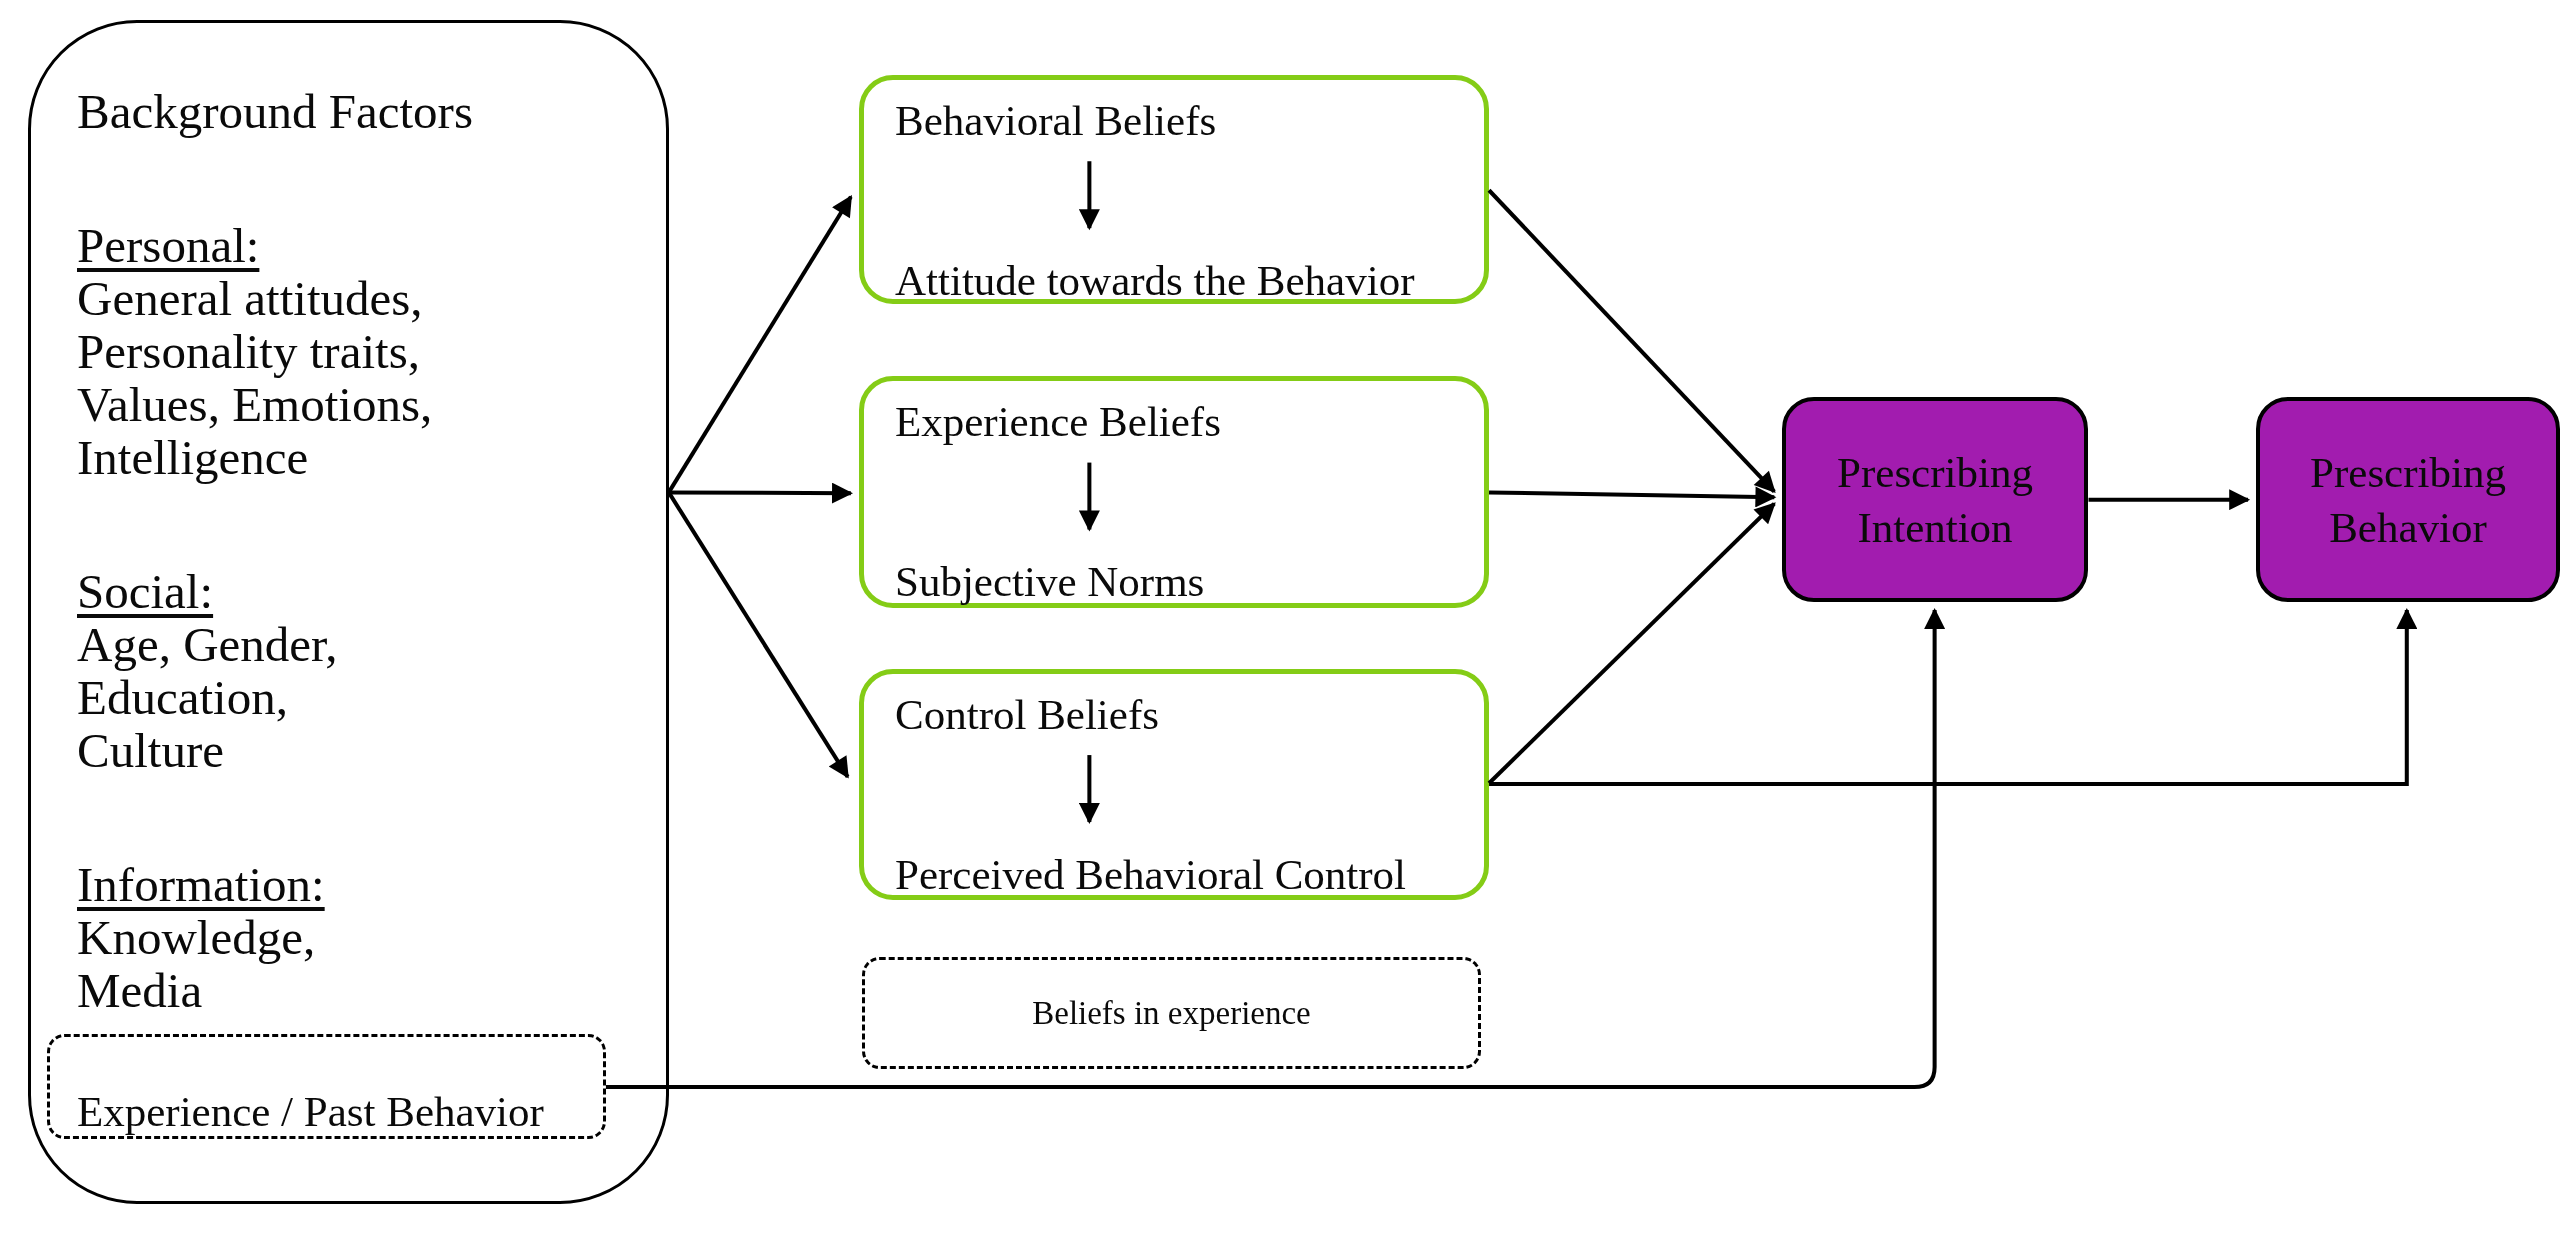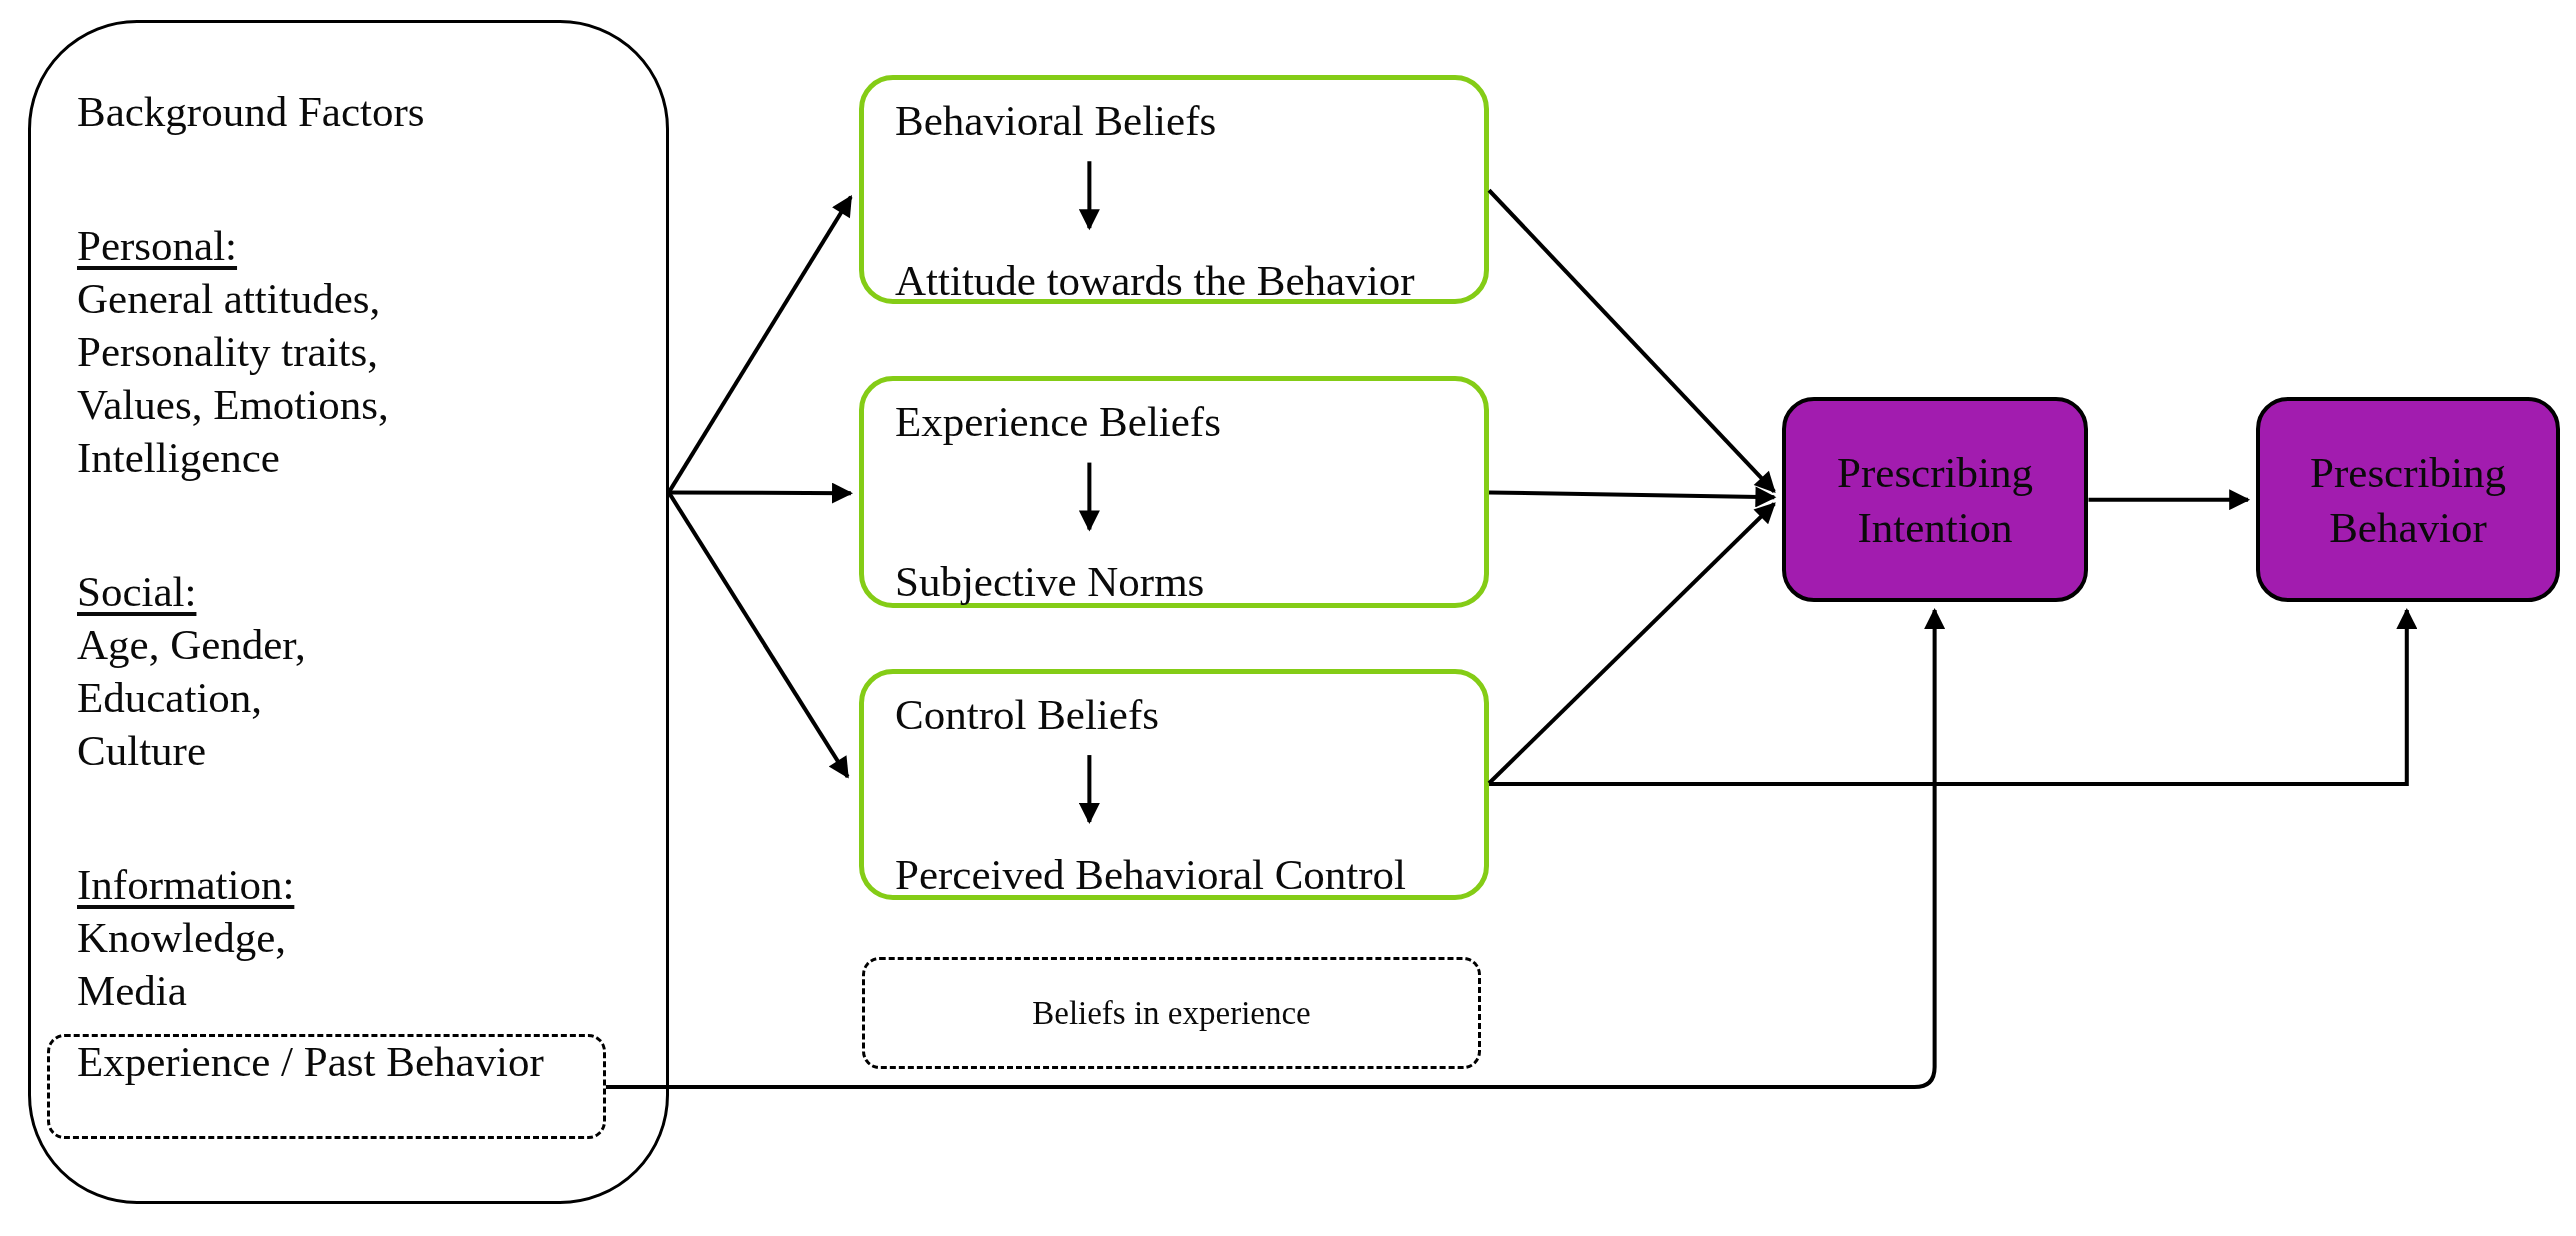--- a/index.html
+++ b/index.html
@@ -4,26 +4,26 @@
 <style>
   html,body{margin:0;padding:0;}
   body{
     width:2576px;height:1237px;position:relative;background:#ffffff;
     font-family:"Liberation Serif","DejaVu Serif",serif;color:#0a0a0a;
   }
   .abs{position:absolute;box-sizing:border-box;}
   
   #bg-box{left:28px;top:20px;width:641px;height:1184px;
     border:3.2px solid #000;border-radius:109px;background:#fff;}
-  #bg-text{left:77px;top:85px;width:548px;font-size:43px;line-height:53px;}
+  #bg-text{left:77px;top:85px;width:548px;font-size:49px;line-height:53px;}
   .section{margin-top:81px;}
   .section-heading{text-decoration:underline;text-underline-offset:6.4px;margin-top:8px;}
   
   #exp-box{left:47px;top:1034px;width:559px;height:105px;border:3.2px dashed #000;
-    border-radius:17.7px;display:flex;align-items:flex-start;padding-left:27px;
+    border-radius:17.7px;display:flex;align-items:flex-end;padding-left:27px;
     font-size:43px;background:#fff;}
   
   .belief-box{left:859px;width:630px;border:5px solid #84cc16;border-radius:34px;background:#fff;}
   #belief-1{top:75px;height:229px;}
   #belief-2{top:376px;height:232px;}
   #belief-3{top:669px;height:231px;}
   .belief-top{position:absolute;left:31px;top:16px;font-size:43px;white-space:nowrap;}
   .belief-bottom{position:absolute;left:31px;top:176px;font-size:43px;white-space:nowrap;}
   
   #bie-box{left:862px;top:957px;width:619px;height:112px;border:3.2px dashed #000;

